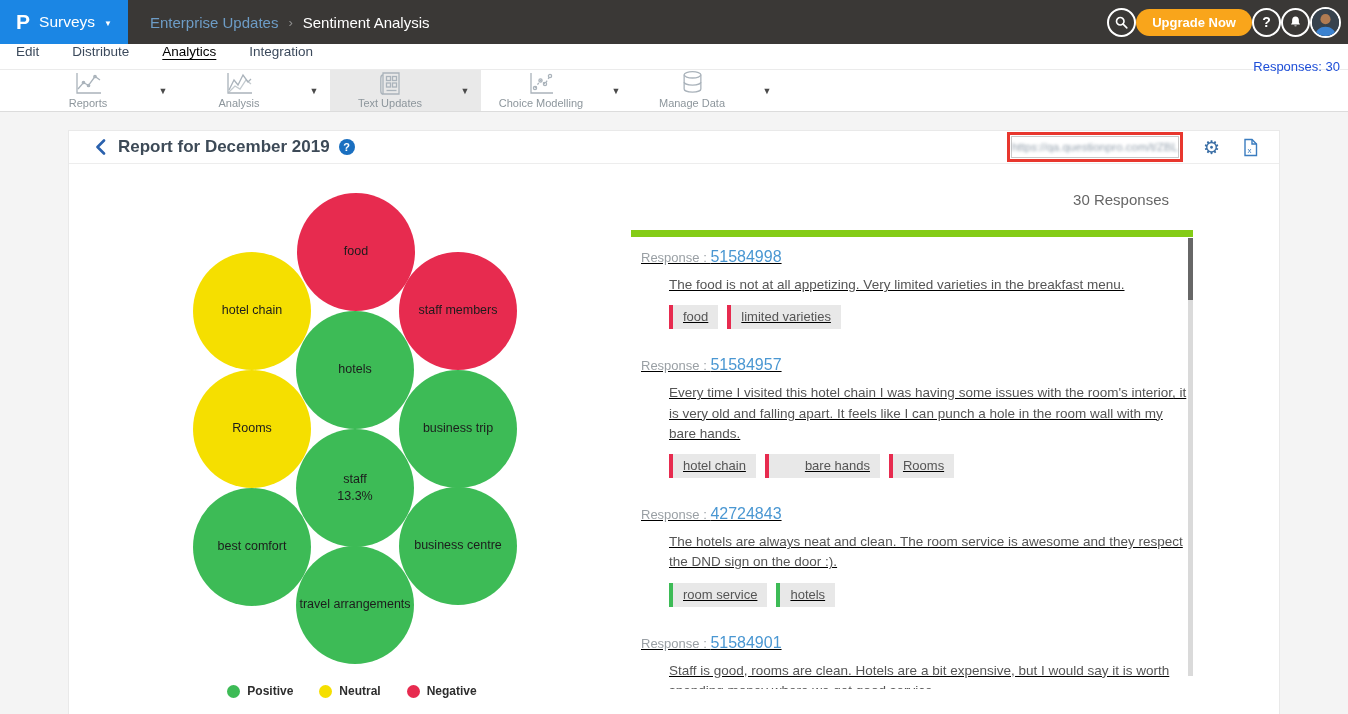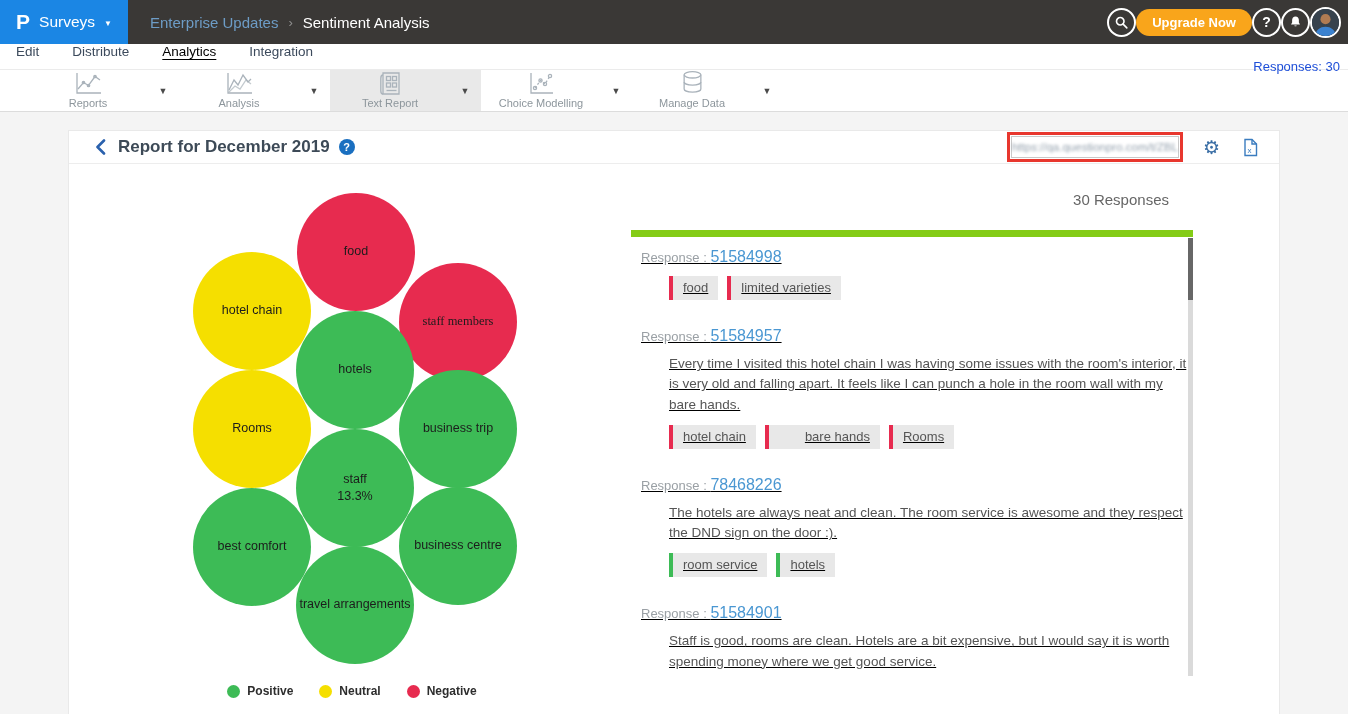--- a/index.html
+++ b/index.html
@@ -179,21 +179,21 @@
           <svg width="24" height="25" viewBox="0 0 24 25" fill="none" stroke="#aab3bb" stroke-width="1.3">
             <path d="M5 2 H21 V23 H5 Z"></path>
             <path d="M5 4 C2.8 4 2.8 6 2.8 7.5 V20 c0 2 1 3 2.2 3"></path>
             <rect x="8.5" y="5.5" width="4" height="4"></rect>
             <rect x="14.5" y="5.5" width="4" height="4"></rect>
             <rect x="8.5" y="12" width="4" height="4"></rect>
             <rect x="14.5" y="12" width="4" height="4"></rect>
             <line x1="8.5" y1="19.5" x2="18.5" y2="19.5"></line>
           </svg>
         </span>
-        <span class="tb-label">Text Report</span>
+        <span class="tb-label">Text Updates</span>
       </div>
       <span class="tb-caret">▼</span>
     </div>
     <div class="tb-group">
       <div class="tb-stack">
         <span class="tb-icon">
           <svg width="28" height="25" viewBox="0 0 28 25" fill="none" stroke="#aab3bb" stroke-width="1.3">
             <path d="M4 2 V22 H26"></path>
             <polyline points="8,17 13.5,9.5 18,13 23,5" stroke-dasharray="2.2 2"></polyline>
             <circle cx="8" cy="17" r="1.6"></circle>
@@ -249,21 +249,21 @@
     </div>
 
     <div class="card-content">
       <div id="bubble-chart">
           <div class="bubble" style="left: 228px; top: 29px; height: 118px; width: 118px; background: rgb(231, 43, 79);">
             <span>food</span>
           </div>
           <div class="bubble" style="left: 124px; top: 88px; height: 118px; width: 118px; background: rgb(245, 223, 0);">
             <span>hotel chain</span>
           </div>
-          <div class="bubble" style="left: 330px; top: 99px; height: 118px; width: 118px; background: rgb(231, 43, 79); font-family: Liberation Serif, serif;">
+          <div class="bubble" style="left: 330px; top: 88px; height: 118px; width: 118px; background: rgb(231, 43, 79);">
             <span>staff members</span>
           </div>
           <div class="bubble" style="left: 227px; top: 147px; height: 118px; width: 118px; background: rgb(61, 187, 86);">
             <span>hotels</span>
           </div>
           <div class="bubble" style="left: 124px; top: 206px; height: 118px; width: 118px; background: rgb(245, 223, 0);">
             <span>Rooms</span>
           </div>
           <div class="bubble" style="left: 330px; top: 206px; height: 118px; width: 118px; background: rgb(61, 187, 86);">
             <span>business trip</span>
@@ -294,36 +294,37 @@
           <span class="legend-item">
             <span class="legend-dot" style="background: rgb(231, 43, 79);"></span>
             <span>Negative</span>
           </span>
         </div>
 
       <div class="resp-header">30 Responses</div>
       <div class="resp-list" id="resp-list">
           <article class="resp">
             <div><span class="resp-label">Response : </span><span class="resp-id">51584998</span></div>
+            <p class="resp-text">The food is not at all appetizing. Very limited varieties in the breakfast menu.</p>
             <div class="resp-tags">
               <span class="tag" style="border-left-color: rgb(231, 43, 79);">food</span>
               <span class="tag" style="border-left-color: rgb(231, 43, 79);">limited varieties</span>
             </div>
           </article>
           <article class="resp">
             <div><span class="resp-label">Response : </span><span class="resp-id">51584957</span></div>
             <p class="resp-text">Every time I visited this hotel chain I was having some issues with the room's interior, it is very old and falling apart. It feels like I can punch a hole in the room wall with my bare hands.</p>
             <div class="resp-tags">
               <span class="tag" style="border-left-color: rgb(231, 43, 79);">hotel chain</span>
               <span class="tag" style="border-left-color: rgb(231, 43, 79); padding-left: 36px;">bare hands</span>
               <span class="tag" style="border-left-color: rgb(231, 43, 79);">Rooms</span>
             </div>
           </article>
           <article class="resp">
-            <div><span class="resp-label">Response : </span><span class="resp-id">78468226</span></div>
+            <div><span class="resp-label">Response : </span><span class="resp-id">42724843</span></div>
             <p class="resp-text">The hotels are always neat and clean. The room service is awesome and they respect the DND sign on the door :).</p>
             <div class="resp-tags">
               <span class="tag" style="border-left-color: rgb(61, 187, 86);">room service</span>
               <span class="tag" style="border-left-color: rgb(61, 187, 86);">hotels</span>
             </div>
           </article>
           <article class="resp">
             <div><span class="resp-label">Response : </span><span class="resp-id">51584901</span></div>
             <p class="resp-text">Staff is good, rooms are clean. Hotels are a bit expensive, but I would say it is worth spending money where we get good service.</p>
           </article>

